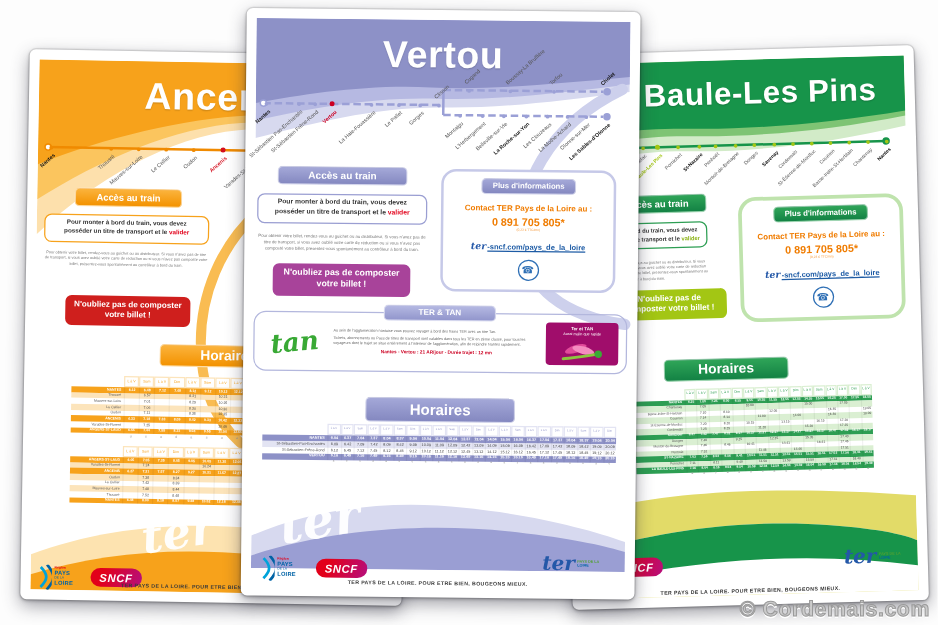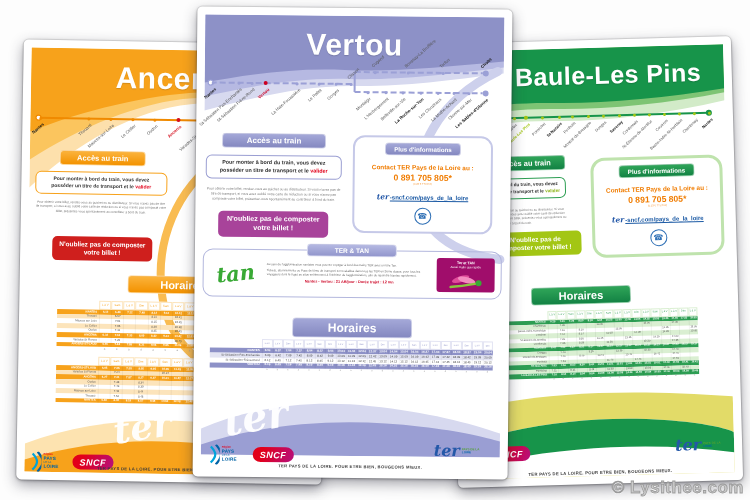--- a/index.html
+++ b/index.html
@@ -1332,14 +1332,14 @@
         <i class="ters">ter</i>
         <span class="tersub">
           <b>PAYS DE LA</b>
           <b class="blu">LOIRE</b>
         </span>
       </div>
       <div class="tagline">TER PAYS DE LA LOIRE. POUR ETRE BIEN, BOUGEONS MIEUX.</div>
     </div>
   </section>
 
-  <div class="watermark">© Lysithee.com</div>
+  <div class="watermark">© Cordemais.com</div>
 </div>
 
 </body></html>

